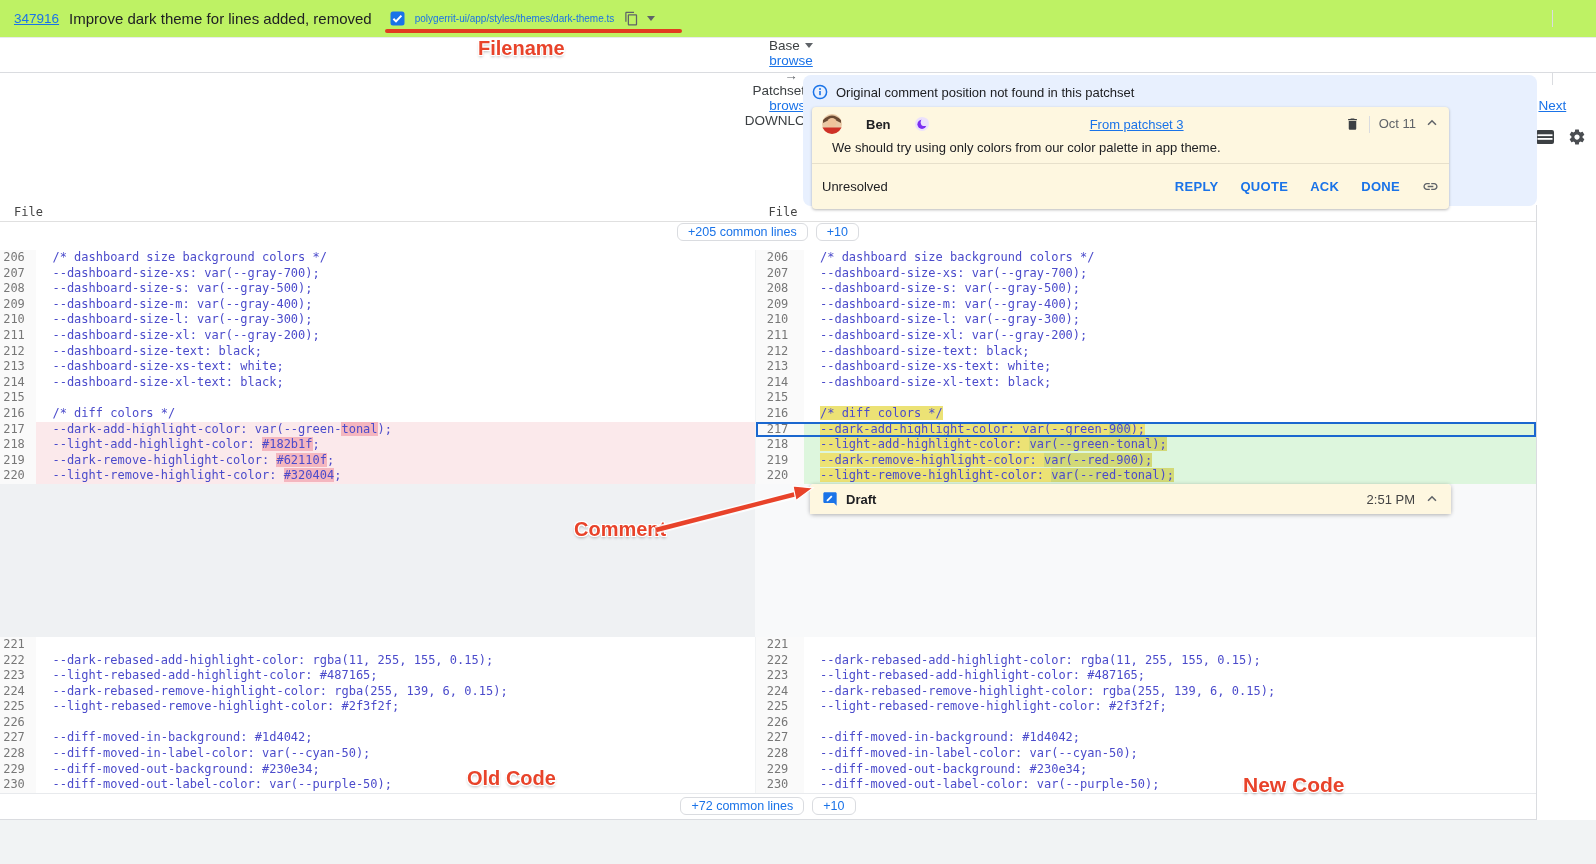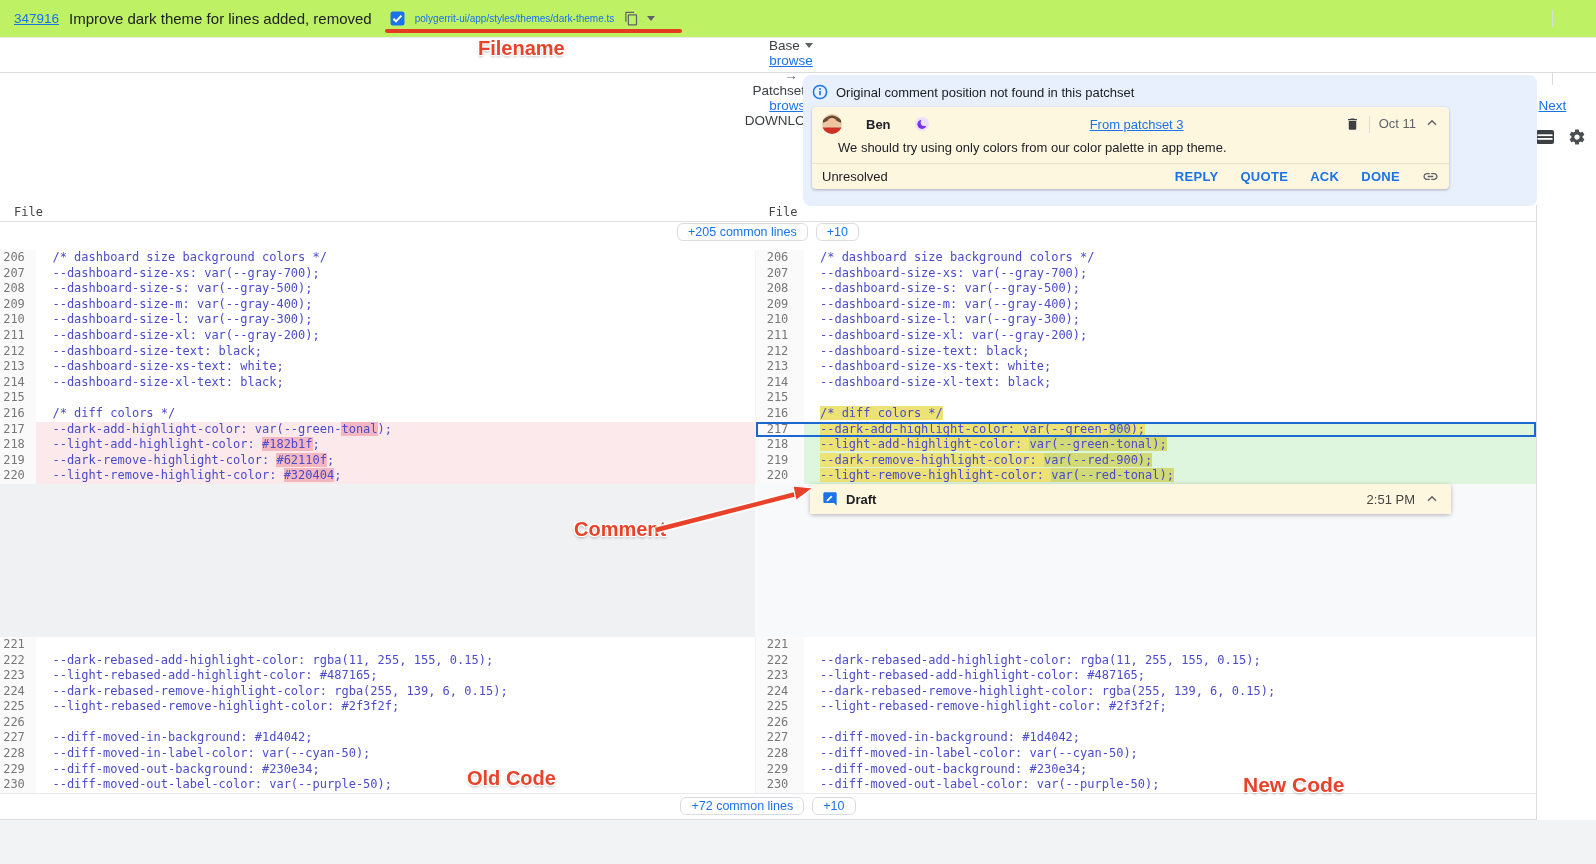--- a/index.html
+++ b/index.html
@@ -63,23 +63,23 @@
   .thread-wrap { position:absolute; left:803px; top:75px; width:734px; height:131px;
     background:#e8f0fe; border-radius:8px; padding:6px 0 0 9px; z-index:20; }
   .banner { display:flex; align-items:center; gap:8px; height:22px; font-size:13px; color:#202124; }
   .comment-card { width:637px; background:#fef7e0; border-radius:4px;
     box-shadow:0 1px 3px rgba(0,0,0,.28); margin-top:4px; }
   .cc-head { display:flex; align-items:center; gap:24px; padding:7px 10px 3px; }
   .cc-author { font-weight:700; font-size:13px; }
   .cc-mid { flex:1; text-align:center; font-size:13px; }
   .cc-right { display:flex; align-items:flex-start; gap:9px; }
   .cc-date { color:#5f6368; font-size:13px; }
-  .cc-body { padding:3px 26px 8px; font-size:13px; color:#202124; }
+  .cc-body { padding:3px 20px 8px; font-size:13px; color:#202124; }
   .cc-foot { display:flex; align-items:center; border-top:1px solid rgba(0,0,0,.09);
-    padding:4px 10px; font-size:13px; }
+    padding:14px 10px; font-size:13px; }
   .cc-actions { margin-left:auto; display:flex; align-items:center; gap:22px; }
   .act { color:#1a73e8; font-weight:700; font-size:13px; letter-spacing:.3px; cursor:pointer; }
 
   
   .draft-wrap { position:absolute; left:810px; top:484px; width:641px; border-radius:4px;
     box-shadow:0 1px 4px rgba(0,0,0,.3); z-index:20; background:#fff; }
   .d-head { background:#fef7e0; border-radius:4px 4px 0 0; display:flex; align-items:center;
     gap:8px; padding:0 12px; height:30px; }
   .d-title { font-weight:700; font-size:13px; }
   .d-right { margin-left:auto; display:flex; align-items:center; gap:10px; }

